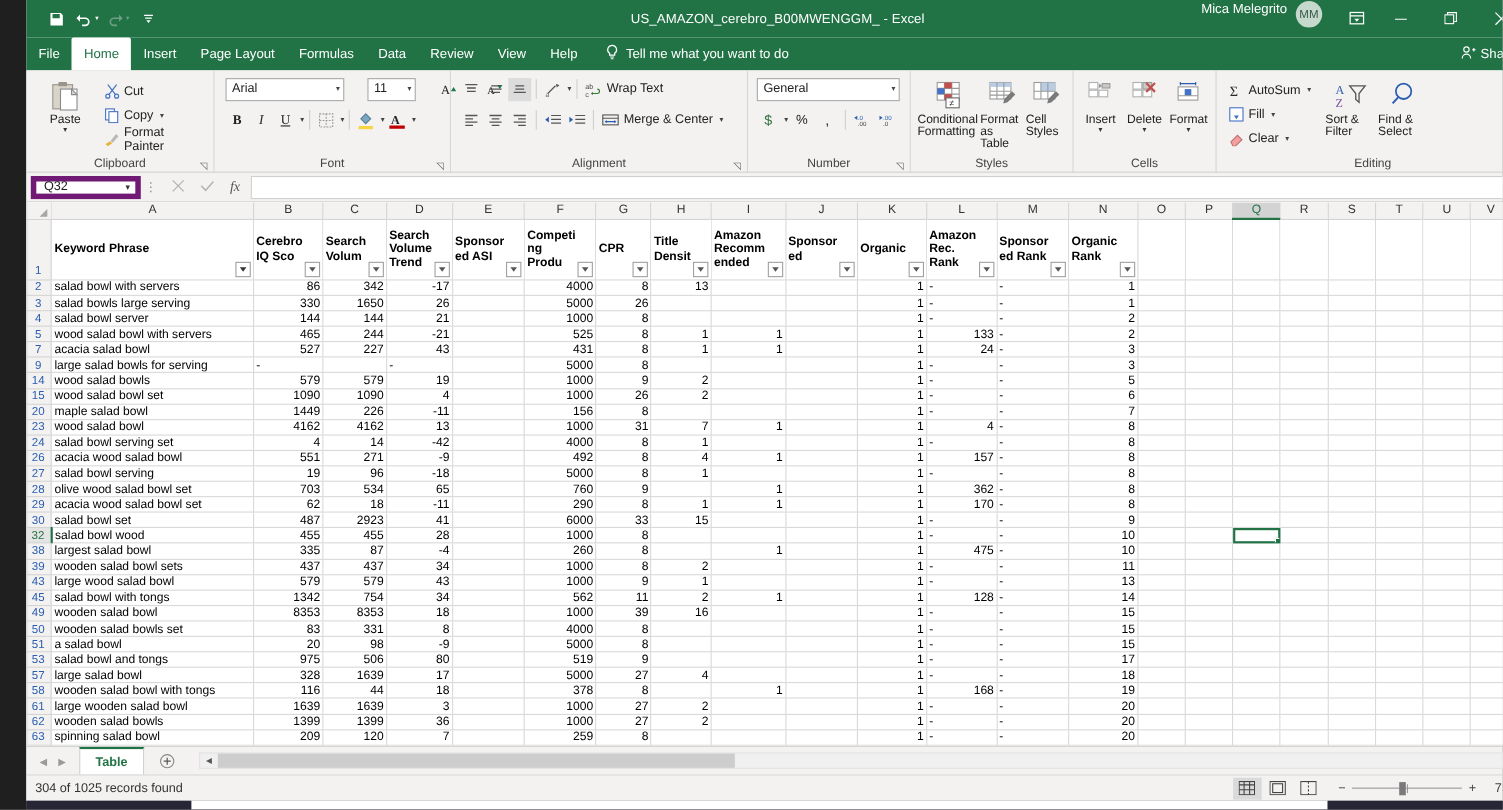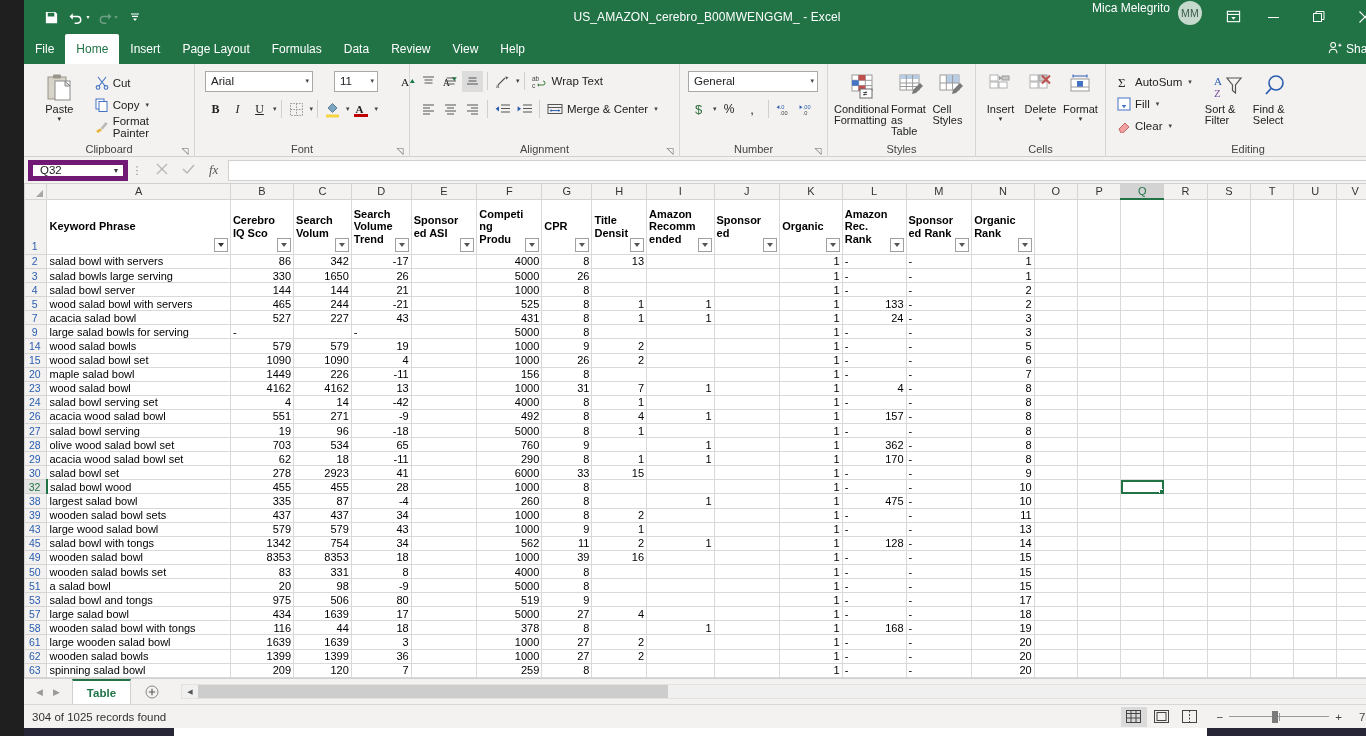--- a/index.html
+++ b/index.html
@@ -254,20 +254,29 @@
   <div class="tabsrow">
     <div class="tab">File</div>
     <div class="tab active">Home</div>
     <div class="tab">Insert</div>
     <div class="tab">Page Layout</div>
     <div class="tab">Formulas</div>
     <div class="tab">Data</div>
     <div class="tab">Review</div>
     <div class="tab">View</div>
     <div class="tab">Help</div>
+    <div class="tellme">
+      <span>
+        <svg width="13" height="15" viewBox="0 0 13 15">
+            <path fill="none" stroke="#fff" stroke-width="1.1" d="M6.5 1.2a4 4 0 00-2.3 7.3v1.6h4.6V8.5A4 4 0 006.5 1.2z"></path>
+            <path stroke="#fff" stroke-width="1.1" d="M4.7 11.8h3.6M5.3 13.4h2.4"></path>
+          </svg>
+      </span>
+      <span>Tell me what you want to do</span>
+    </div>
     <div class="tabs-right">
       <span>
         <svg width="14" height="14" viewBox="0 0 15 15">
             <circle cx="5.5" cy="4.3" r="2.6" fill="none" stroke="#fff" stroke-width="1.1"></circle>
             <path fill="none" stroke="#fff" stroke-width="1.1" d="M1.4 13c0-2.5 1.9-4.2 4.1-4.2S9.6 10.5 9.6 13"></path>
             <path stroke="#fff" stroke-width="1.1" d="M11 4.5h3.4M12.7 2.8v3.4"></path>
           </svg>
       </span>
       <span>Share</span>
     </div>
@@ -1161,21 +1170,21 @@
               <td class="cell num"></td>
               <td class="cell num"></td>
               <td class="cell num"></td>
               <td class="cell num"></td>
               <td class="cell num"></td>
               <td class="cell num"></td>
             </tr>
             <tr>
               <td class="rowhdr">30</td>
               <td class="cell txt">salad bowl set</td>
-              <td class="cell num">278</td>
+              <td class="cell num">487</td>
               <td class="cell num">2923</td>
               <td class="cell num">41</td>
               <td class="cell num"></td>
               <td class="cell num">6000</td>
               <td class="cell num">33</td>
               <td class="cell num">15</td>
               <td class="cell num"></td>
               <td class="cell num"></td>
               <td class="cell num">1</td>
               <td class="cell dash">-</td>
@@ -1411,21 +1420,21 @@
               <td class="cell num"></td>
               <td class="cell num"></td>
               <td class="cell num"></td>
               <td class="cell num"></td>
               <td class="cell num"></td>
               <td class="cell num"></td>
             </tr>
             <tr>
               <td class="rowhdr">57</td>
               <td class="cell txt">large salad bowl</td>
-              <td class="cell num">434</td>
+              <td class="cell num">328</td>
               <td class="cell num">1639</td>
               <td class="cell num">17</td>
               <td class="cell num"></td>
               <td class="cell num">5000</td>
               <td class="cell num">27</td>
               <td class="cell num">4</td>
               <td class="cell num"></td>
               <td class="cell num"></td>
               <td class="cell num">1</td>
               <td class="cell dash">-</td>

